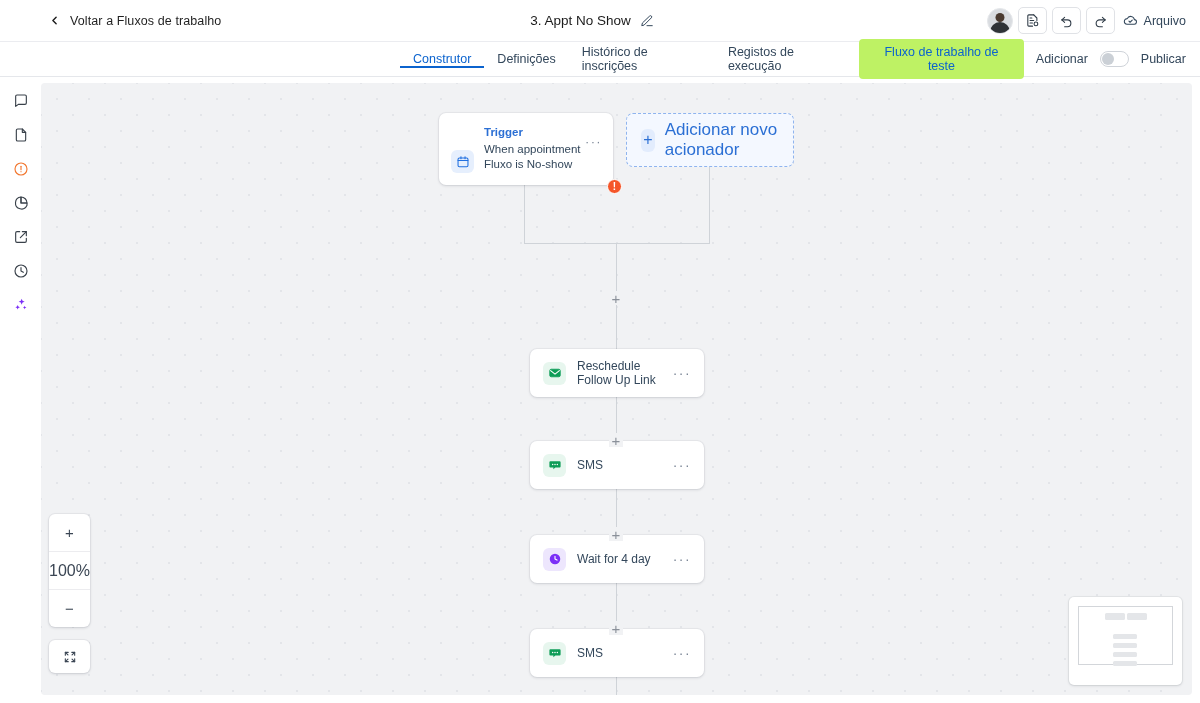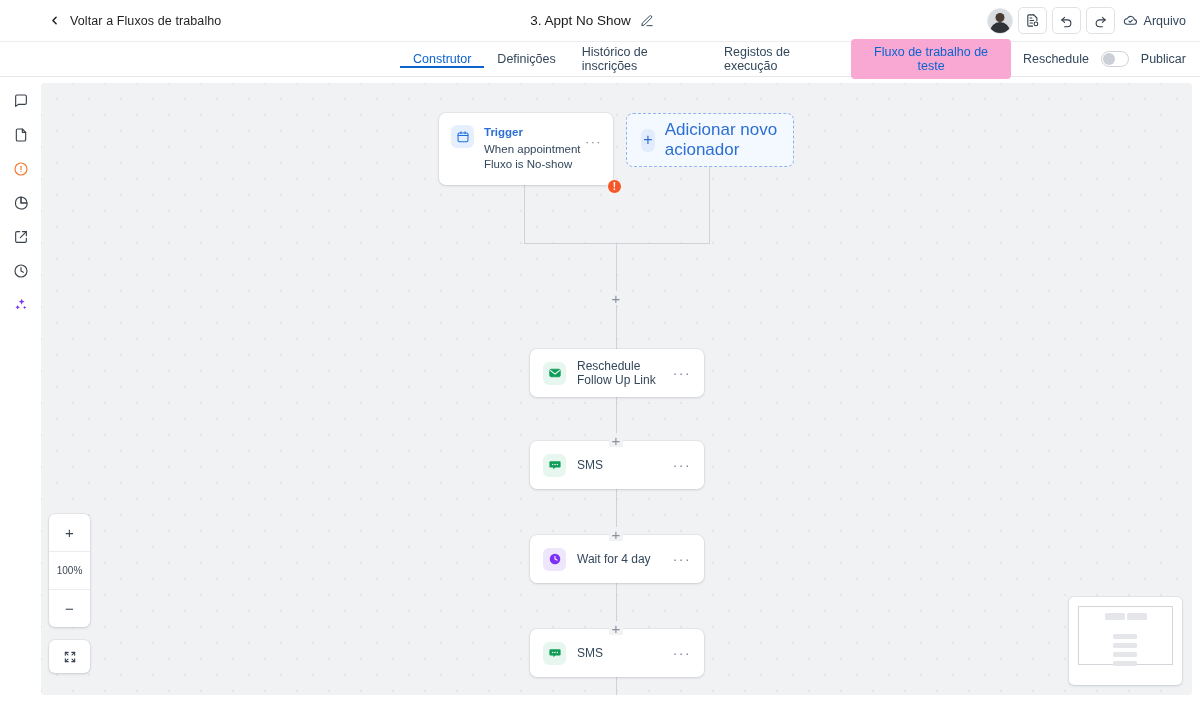--- a/index.html
+++ b/index.html
@@ -73,21 +73,21 @@
     display: flex; align-items: center; padding: 0 13px;
     font-size: 12.5px; color: #33475b; cursor: pointer;
     border-bottom: 2px solid transparent; position: relative; top: 1px;
   }
   .tab.active { color: #0b63ce; border-bottom-color: #0b63ce; font-weight: 400; }
 
   .tabbar-right {
     margin-left: auto; display: flex; align-items: center; gap: 12px; margin-right: 14px;
   }
   .test-wf-btn {
-    background: #f9a8d4; color: #0b63ce; font-size: 12.5px;
+    background: #bef264; color: #0b63ce; font-size: 12.5px;
     padding: 6px 13px; border-radius: 4px; border: none; cursor: pointer;
   }
   .draft-label { font-size: 12.5px; color: #33475b; }
   .toggle {
     width: 30px; height: 16px; border-radius: 9px; background: #fff;
     border: 1.4px solid #cfd3d9; position: relative; cursor: pointer;
   }
   .toggle .knob {
     position: absolute; top: 1px; left: 1px; width: 12px; height: 12px;
     border-radius: 50%; background: #cbd0d6;
@@ -141,21 +141,21 @@
   .ico-purple { background: #ede6fd; }
   .node-label { font-size: 12px; color: #33475b; }
   .node-dots {
     margin-left: auto; color: #7c8797; font-size: 14px; letter-spacing: 1.4px;
     line-height: 1; cursor: pointer; user-select: none;
   }
 
   
   .trigger-node {
     left: 398px; top: 30px; width: 174px; min-height: 60px;
-    padding: 12px 12px 12px 12px; align-items: flex-start; gap: 10px;
+    padding: 12px 12px 12px 12px; align-items: flex-end; gap: 10px;
   }
   .trigger-body { display: flex; flex-direction: column; gap: 1px; flex: 1; min-width: 0; }
   .trigger-title { font-size: 11.5px; color: #2b6fd4; font-weight: 700; line-height: 1.35; }
   .trigger-desc { font-size: 11.5px; color: #33475b; line-height: 1.38; }
   .trigger-dots-abs { position: absolute; right: 11px; top: 22px; color: #7c8797;
     font-size: 13px; letter-spacing: 1.3px; line-height: 1; }
   .warn-badge {
     position: absolute; right: -9px; bottom: -9px;
     width: 15px; height: 15px; border-radius: 50%; background: #f5562a;
     display: flex; align-items: center; justify-content: center;
@@ -195,21 +195,21 @@
   .zoom-card {
     position: absolute; left: 8px; bottom: 68px; width: 41px;
     background: #fff; border-radius: 6px;
     box-shadow: 0 1px 3px rgba(20,30,45,.15), 0 0 0 1px rgba(20,30,45,.04);
     display: flex; flex-direction: column;
   }
   .zoom-btn {
     height: 37px; display: flex; align-items: center; justify-content: center;
     font-size: 15px; color: #3b4654; cursor: pointer; user-select: none;
   }
-  .zoom-level { font-size: 10px; color: #3b4654; }
+  .zoom-level { font-size: 16px; color: #3b4654; }
   .zoom-card .div { height: 1px; background: #ececef; }
   .fit-card {
     position: absolute; left: 8px; bottom: 22px; width: 41px; height: 33px;
     background: #fff; border-radius: 6px;
     box-shadow: 0 1px 3px rgba(20,30,45,.15), 0 0 0 1px rgba(20,30,45,.04);
     display: flex; align-items: center; justify-content: center; cursor: pointer;
     color: #3b4654;
   }
   .fit-card svg { width: 14px; height: 14px; }
 
@@ -290,21 +290,21 @@
   <div class="tabbar">
     <div class="tabs">
       <div class="tab active">Construtor</div>
       <div class="tab">Definições</div>
       <div class="tab">Histórico de inscrições</div>
       <div class="tab">Registos de execução</div>
     </div>
 
     <div class="tabbar-right">
       <button class="test-wf-btn">Fluxo de trabalho de teste</button>
-      <span class="draft-label">Reschedule</span>
+      <span class="draft-label">Adicionar</span>
       <div class="toggle">
         <div class="knob"></div>
       </div>
       <span class="publish-label">Publicar</span>
     </div>
   </div>
 
   <div class="body">
 
     <div class="rail">

